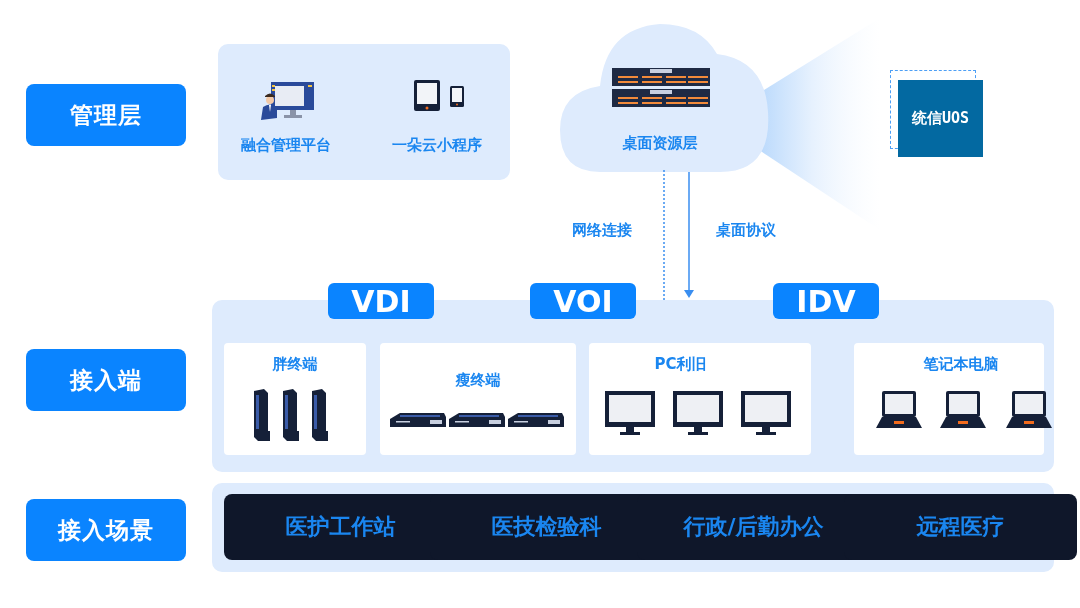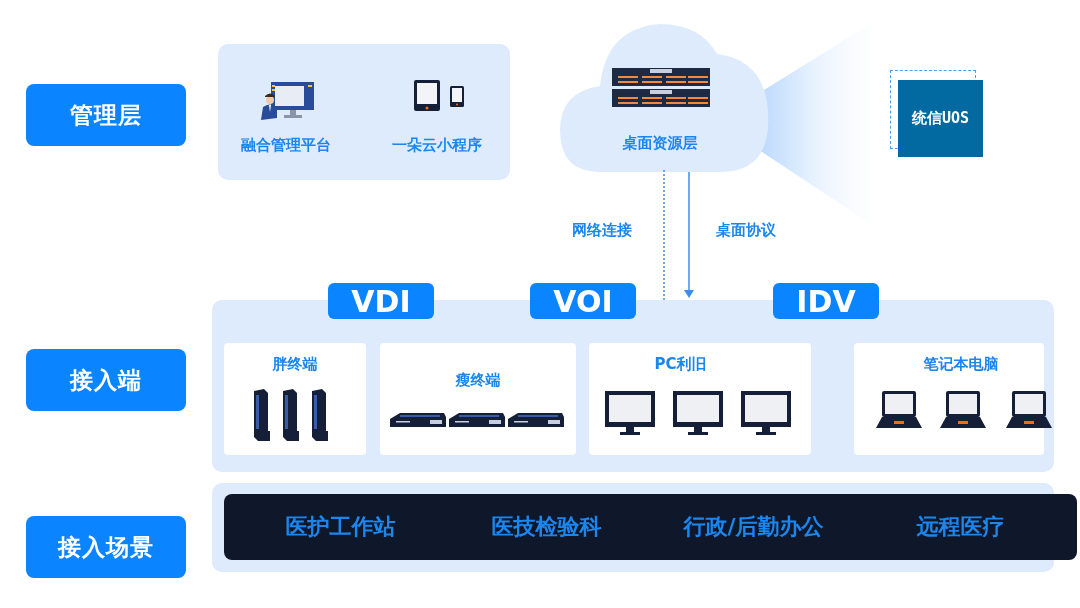--- a/index.html
+++ b/index.html
@@ -38,21 +38,21 @@
   .uos-dashed {
     position: absolute; left: 890px; top: 70px; width: 86px; height: 79px;
     border: 1.5px dashed #4d9ff5; border-right-width: 1.5px;
   }
 </style>
 </head>
 <body>
 
 <div class="layer-label" style="left:26px; top:84px; width:160px; height:62px;">管理层</div>
 <div class="layer-label" style="left:26px; top:349px; width:160px; height:62px;">接入端</div>
-<div class="layer-label" style="left:26px; top:516px; width:160px; height:62px;">接入场景</div>
+<div class="layer-label" style="left:26px; top:499px; width:160px; height:62px;">接入场景</div>
 
 <div class="panel" style="left:218px; top:44px; width:292px; height:136px;">
 
   <svg class="abs" style="left:42px; top:36px;" width="56" height="44" viewBox="0 0 56 44">
     <rect x="11" y="2" width="43" height="28" fill="#2a4a9a"></rect>
     <rect x="15" y="6" width="29" height="20" fill="#e8ecf4"></rect>
     <rect x="12" y="5" width="3" height="2" fill="#f5c542"></rect>
     <rect x="12" y="9" width="3" height="2" fill="#f5c542"></rect>
     <rect x="48" y="5" width="4" height="2" fill="#f5c542"></rect>
     <rect x="30" y="30" width="6" height="5" fill="#8a93a8"></rect>

